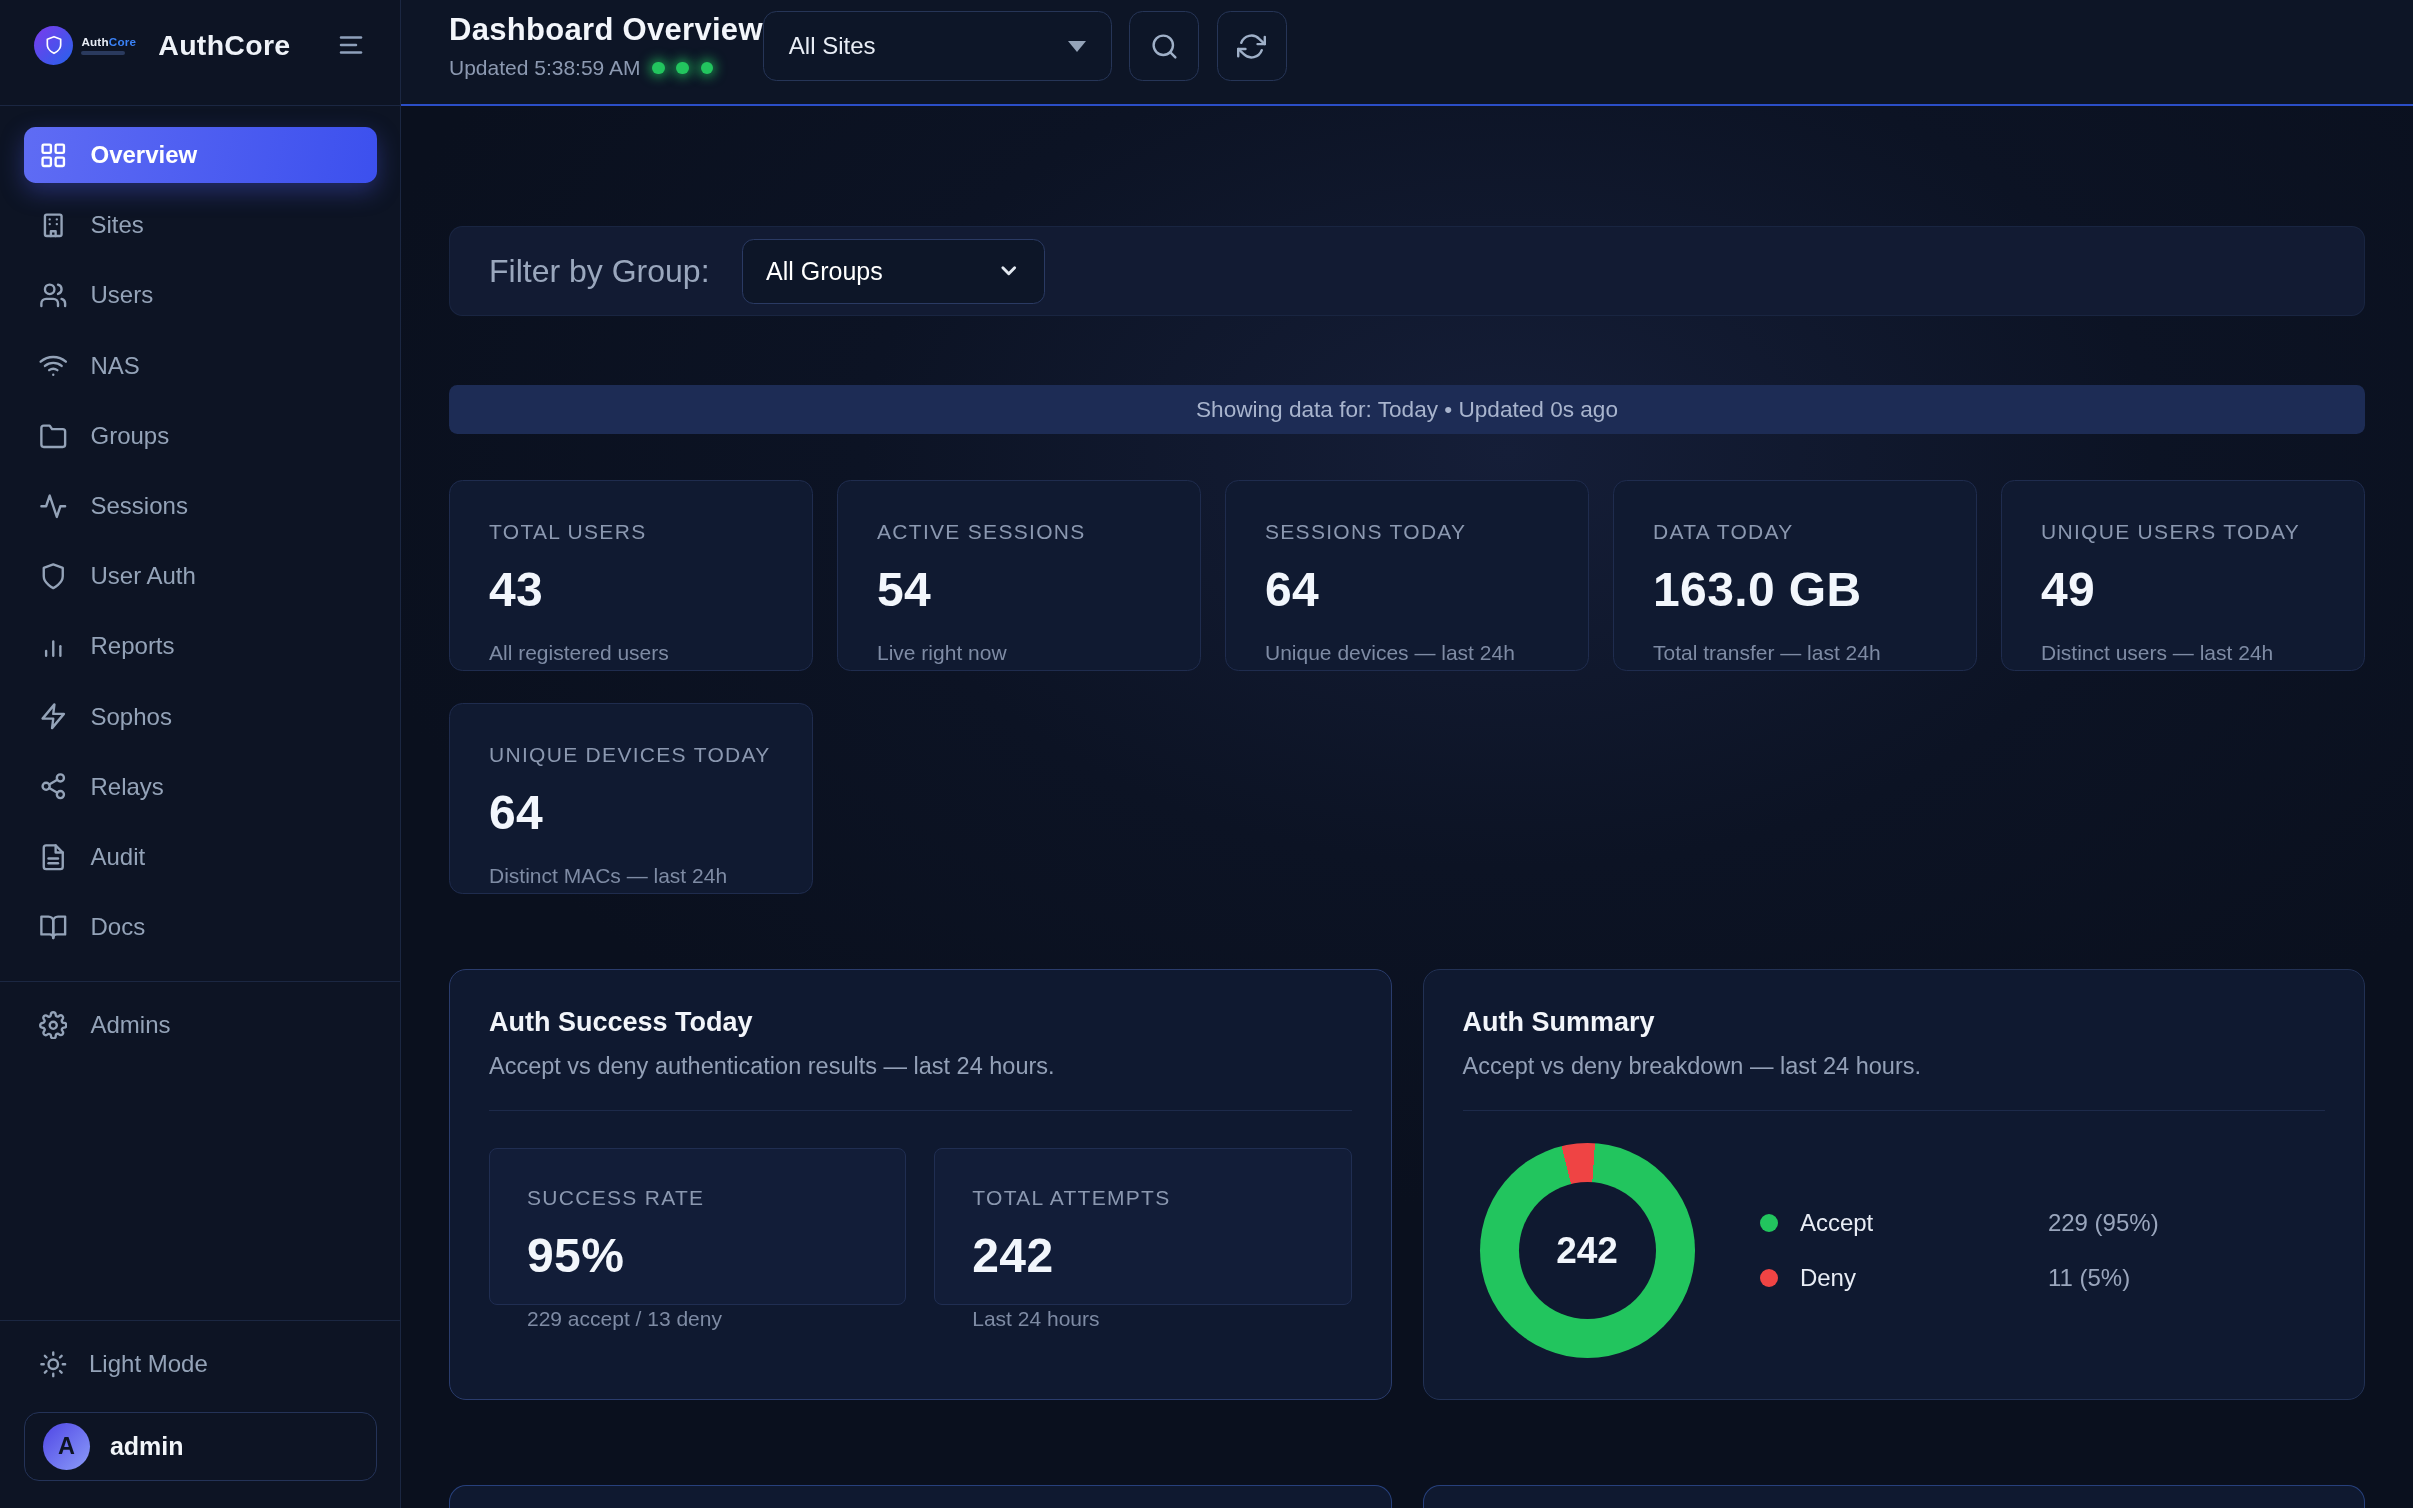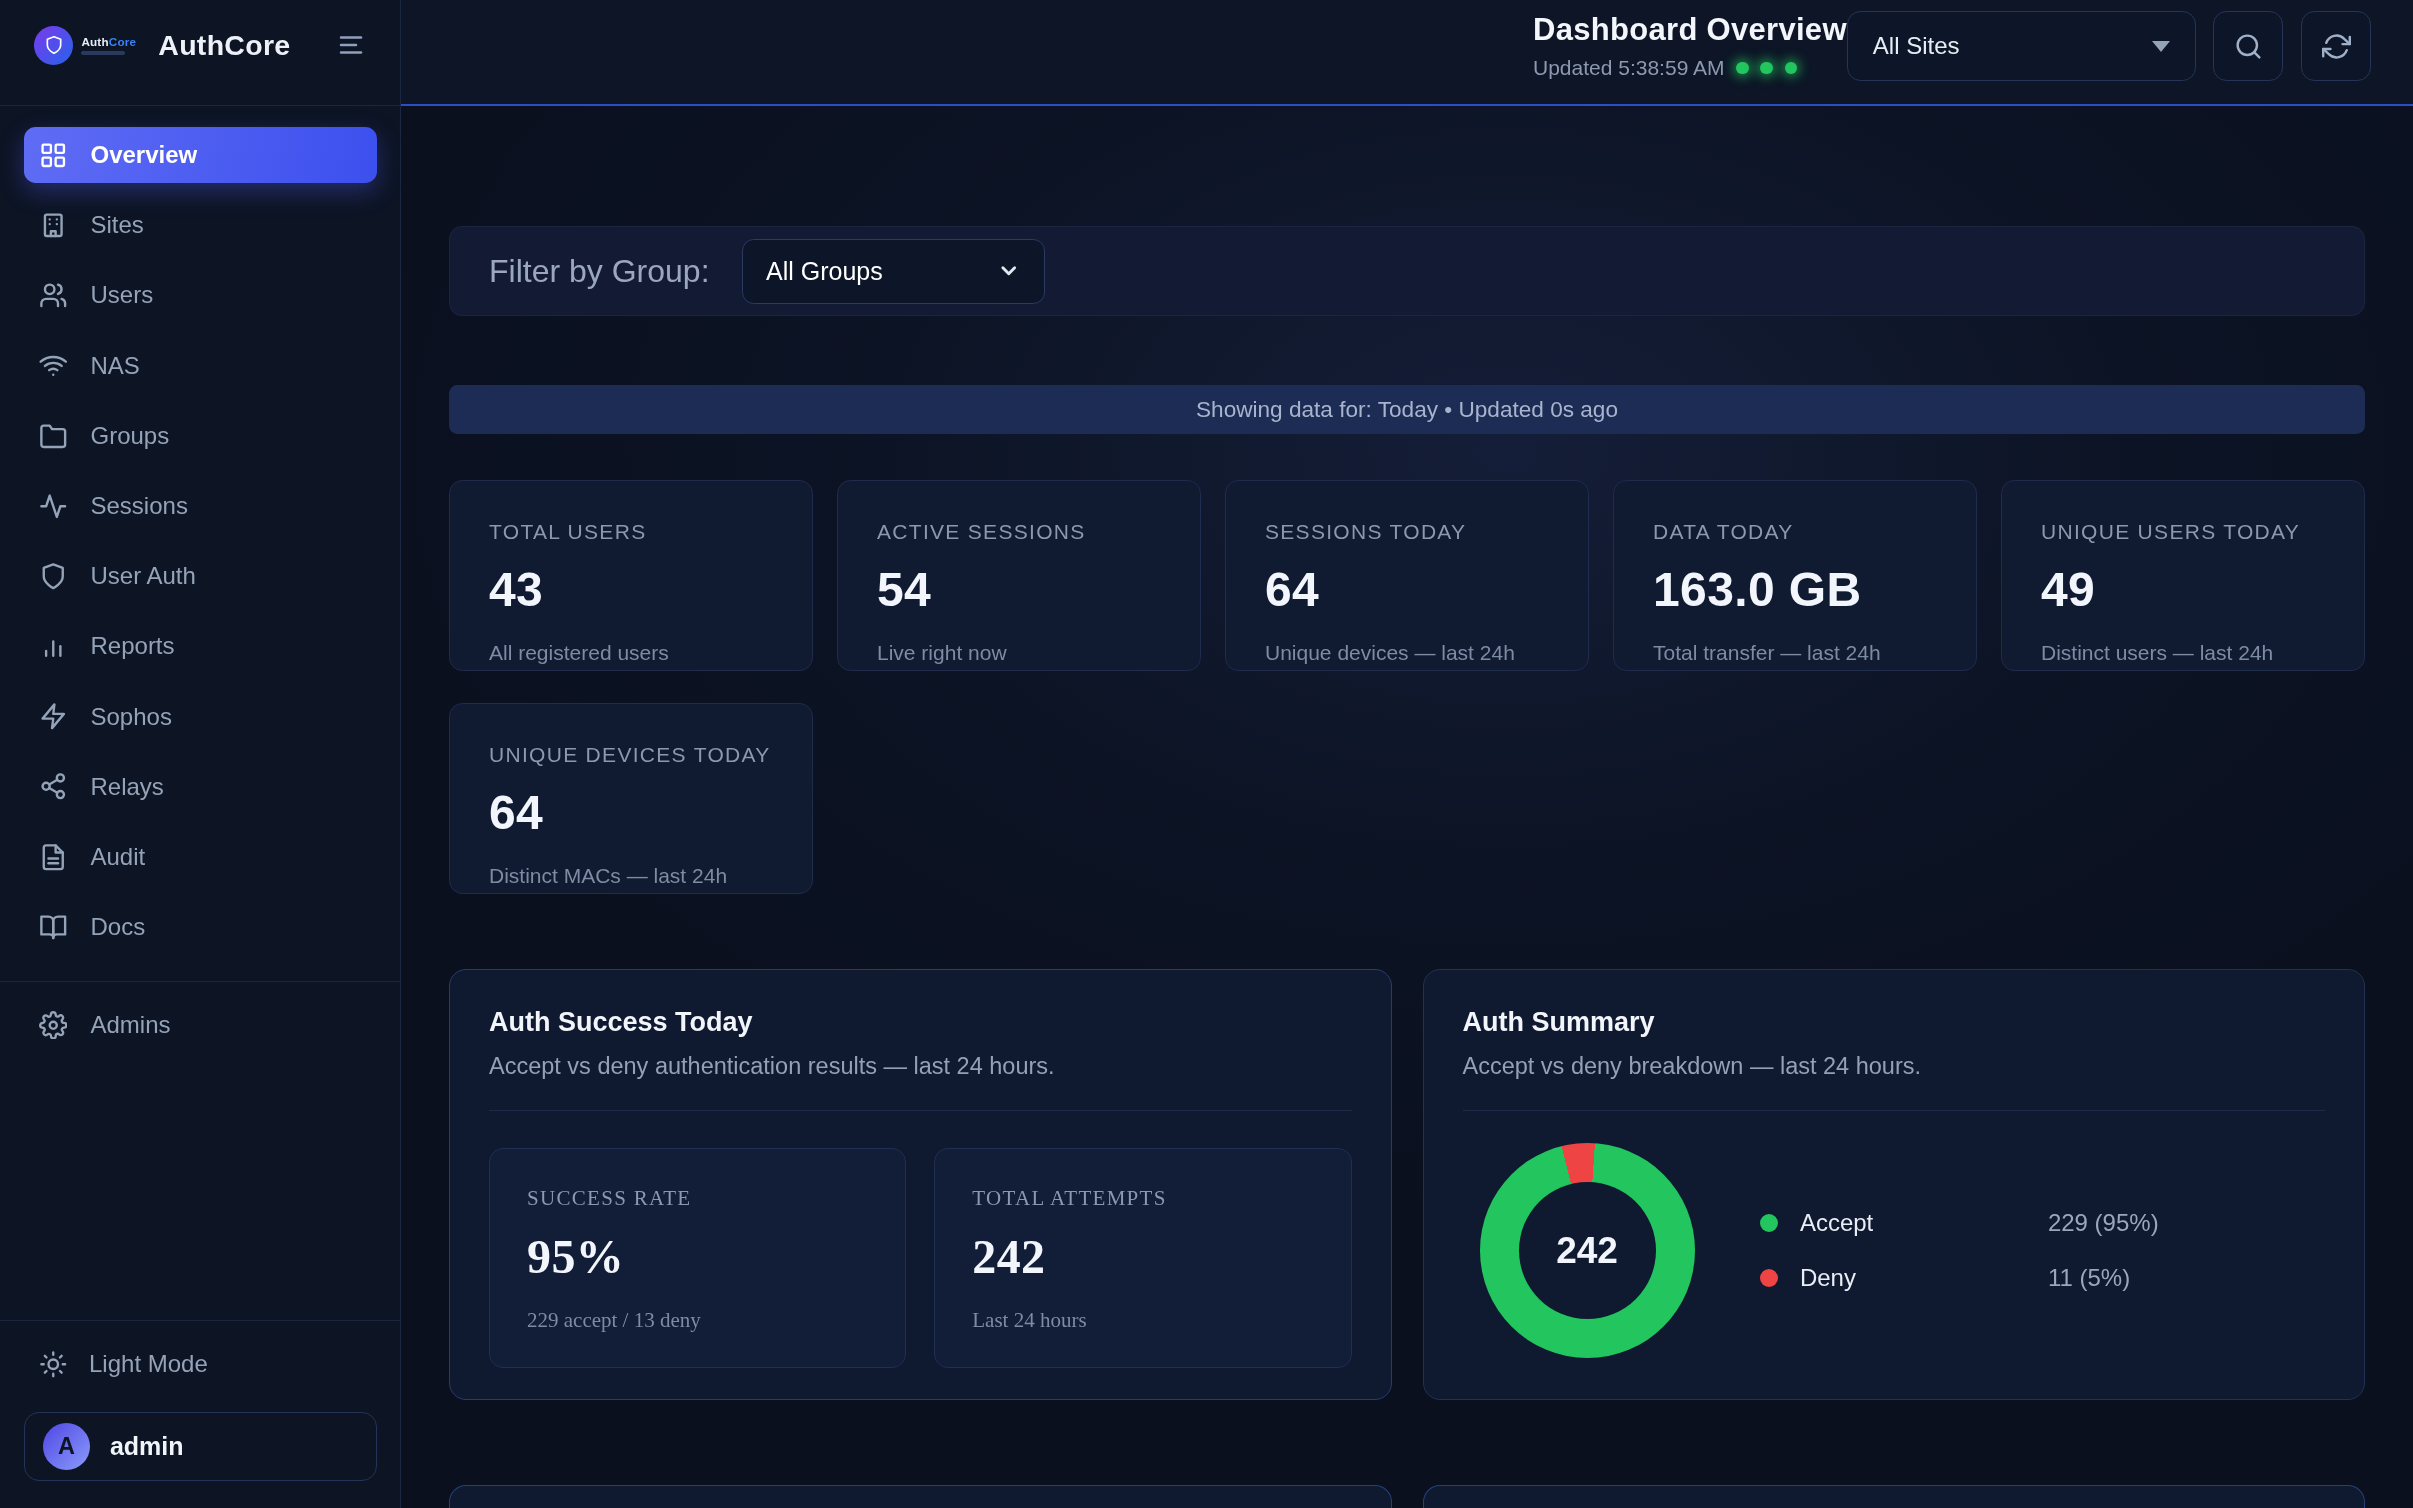--- a/index.html
+++ b/index.html
@@ -65,21 +65,21 @@
   }
   .user-name { font-size:25px; font-weight:700; color:#f1f5f9; }
 
   
   .main {
     flex:1; display:flex; flex-direction:column; min-width:0;
     background:radial-gradient(1173px 754px at 55% 30%, #151e38 0%, #0c1324 55%, #0a101e 100%);
   }
   .topbar {
     height:106px; min-height:106px; display:flex; align-items:center;
-    justify-content:flex-end; padding:0 42px 12px 48px;
+    justify-content:flex-start; padding:0 42px 12px 48px;
     background:#0d1526; border-bottom:2.5px solid #2b4ec7;
   }
   .tb-left h1 { margin:0; font-size:31px; font-weight:700; color:#f3f6fb; letter-spacing:0.3px; }
   .updated { margin-top:8.4px; display:flex; align-items:center; font-size:21px; color:#8c99b1; }
   .status-dot { width:12.6px; height:12.6px; border-radius:50%; margin-left:11.7px;
     box-shadow:0 0 11.7px 2.5px rgba(34,197,94,.75); }
   .tb-right { display:flex; align-items:center; gap:17.6px; }
   .site-select {
     width:349px; height:70px; border:0.8px solid #263557; border-radius:13.4px;
     background:#0d1628; display:flex; align-items:center; justify-content:space-between;
@@ -127,23 +127,22 @@
     height:431px; background:#0f1930; border:0.8px solid #2a3c6c; border-radius:17px;
     padding:37px 39px; overflow:hidden;
   }
   .panel.right { border-color:#223154; }
   .panel-title { font-size:27px; font-weight:700; color:#f2f5fa; }
   .panel-sub { margin-top:15px; font-size:23.5px; color:#93a0b7; }
   .panel-divider { margin-top:30px; border-top:0.8px solid #1d2a4a; }
 
   .metrics { margin-top:37px; display:grid; grid-template-columns:1fr 1fr; gap:28px; }
   .metric-box {
-    height:220px; background:#121d38; border:0.8px solid #202e52; border-radius:14px;
+    height:157px; background:#121d38; border:0.8px solid #202e52; border-radius:8px;
     padding:37px 37px;
-    font-family:Liberation Serif, serif;
   }
 
   .donut-row { margin-top:32px; display:flex; align-items:center; gap:65px; padding-left:17px; }
   .donut {
     width:215px; height:215px; border-radius:50%; position:relative; flex:none;
     display:flex; align-items:center; justify-content:center;
     background:conic-gradient(#22c55e 0 360deg);
   }
   .donut::before { content:""; position:absolute; inset:39px; border-radius:50%; background:#0f1930; }
   .donut-total { position:relative; font-size:37px; font-weight:700; color:#f2f6fc; }

